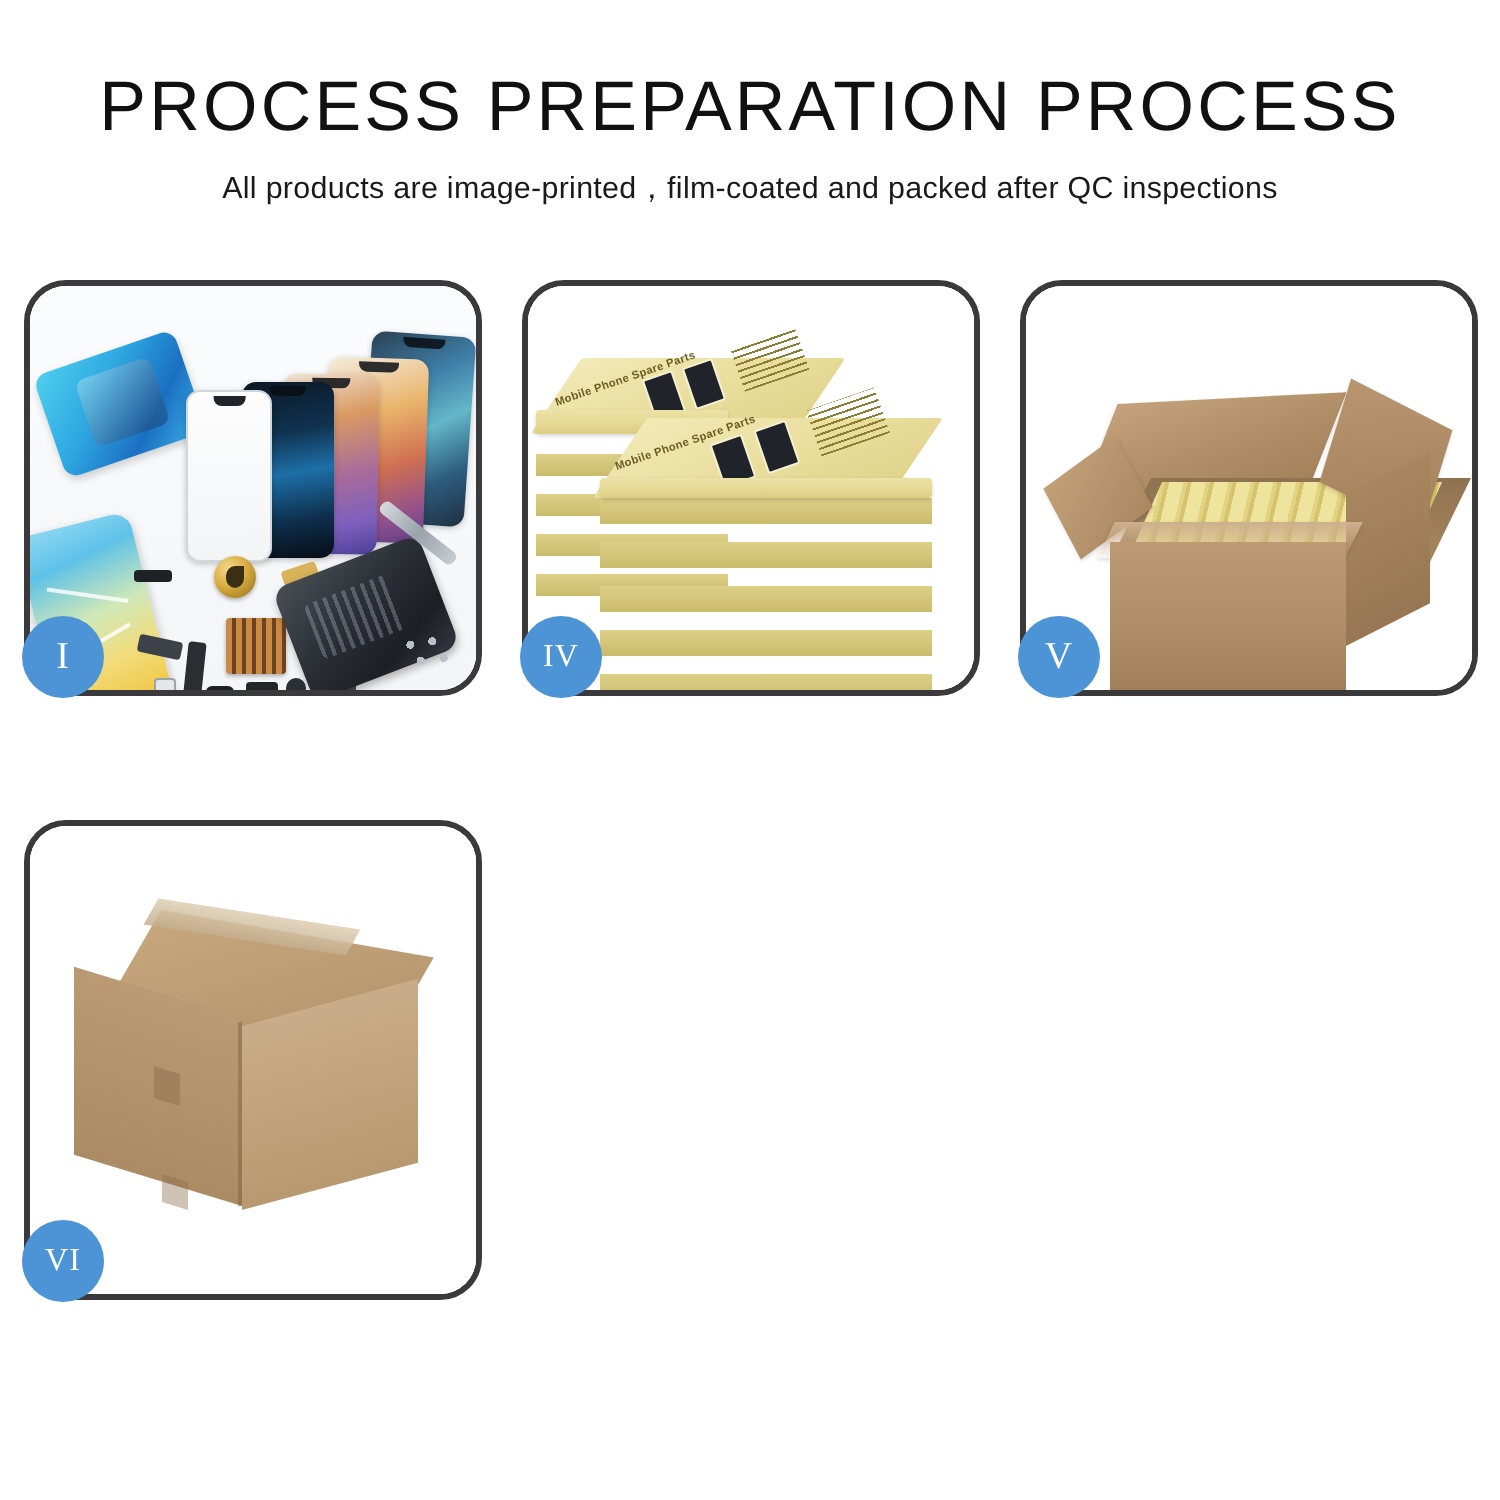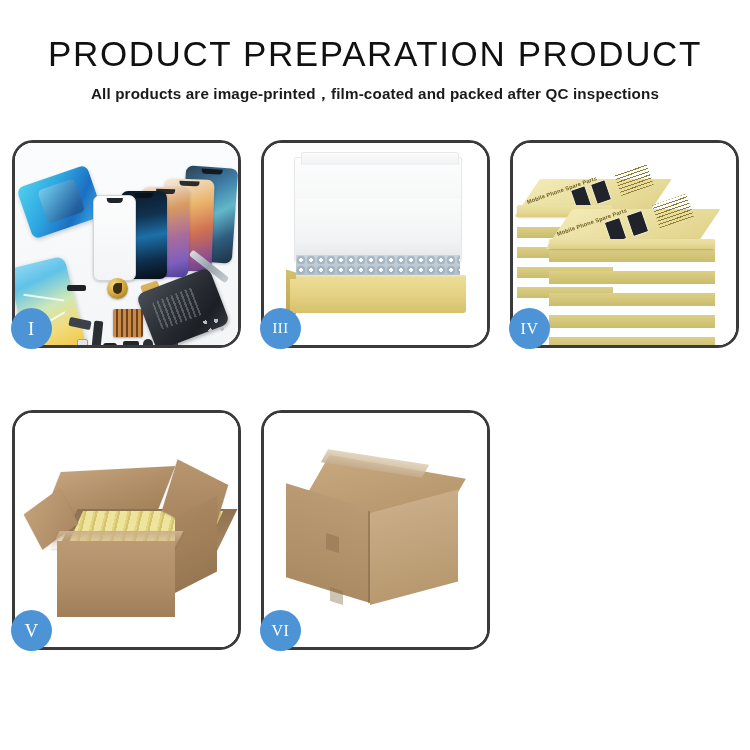--- a/index.html
+++ b/index.html
@@ -35,21 +35,21 @@
     letter-spacing: 1.6px;
     color: #111111;
     line-height: 1.12;
     white-space: nowrap;
   }
 
   .subtitle {
     margin-top: 11px;
     font-family: "Liberation Sans", sans-serif;
     font-size: 15.2px;
-    font-weight: 700;
+    font-weight: 400;
     letter-spacing: 0.15px;
     color: #1a1a1a;
     white-space: nowrap;
   }
 
   
   .grid {
     position: absolute;
     top: 140px;
     left: 12px;
@@ -427,21 +427,21 @@
     background: rgba(140,112,78,.42);
     transform: skewY(17deg);
   }
 </style>
 </head>
 <body>
 
 <div class="page">
 
   <div class="header">
-    <div class="title">PRODUCT PREPARATION PRODUCT</div>
+    <div class="title">PROCESS PREPARATION PROCESS</div>
     <div class="subtitle">All products are image-printed，film-coated and packed after QC inspections</div>
   </div>
 
   <div class="grid">
 
     <div class="panel">
       <div class="panel-inner">
         <div class="p1-bg"></div>
         <div class="film"></div>
         <div class="scr scr-e">
@@ -475,32 +475,20 @@
         <div class="part pr11"></div>
         <div class="part pr12"></div>
         <div class="backcover"></div>
         <div class="tweezer"></div>
         <div class="screwset"></div>
       </div>
       <div class="badge">I</div>
     </div>
 
 
-    <div class="panel">
-      <div class="panel-inner">
-        <div class="p3-bg"></div>
-        <div class="lid-back"></div>
-        <div class="foam"></div>
-        <div class="bubblerow"></div>
-        <div class="box3-rim"></div>
-        <div class="box3-left"></div>
-        <div class="box3-front"></div>
-      </div>
-      <div class="badge xwide">III</div>
-    </div>
 
     <div class="panel">
       <div class="panel-inner">
         <div class="p4-bg"></div>
         <div class="stack">
 
           <div class="sedge" style="left:4px;  top:84px;  width:96px; height:11px;"></div>
           <div class="sedge" style="left:4px;  top:104px; width:96px; height:11px;"></div>
           <div class="sedge" style="left:4px;  top:124px; width:96px; height:11px;"></div>
           <div class="sedge" style="left:4px;  top:144px; width:96px; height:11px;"></div>

